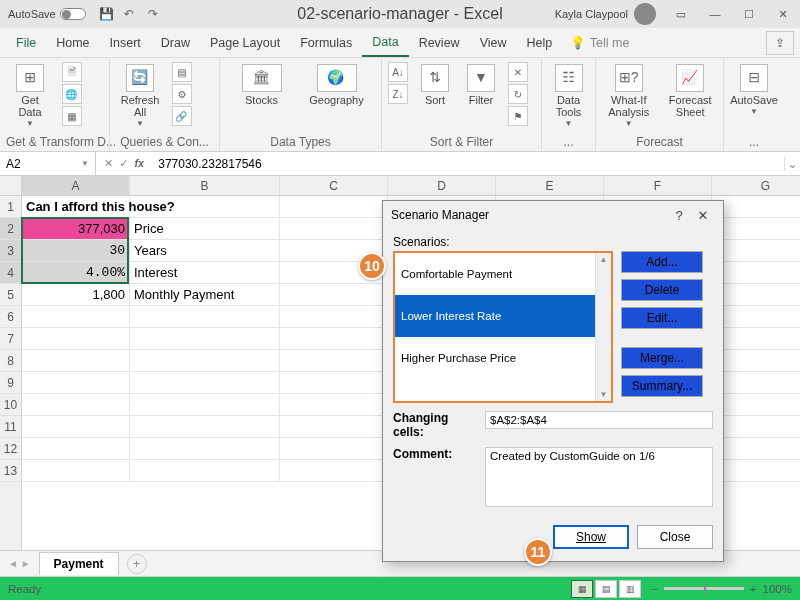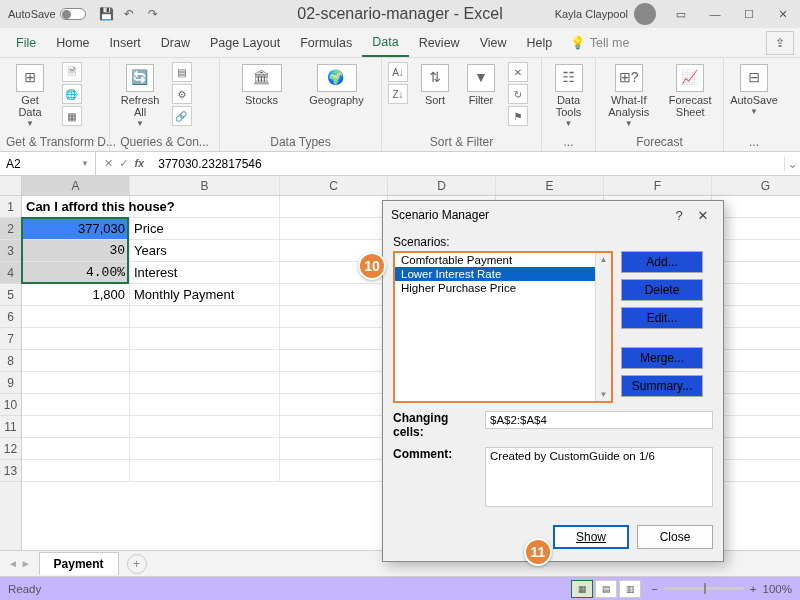--- a/index.html
+++ b/index.html
@@ -56,38 +56,38 @@
 .cell.bold { font-weight: bold; }
 .cell.sel { background: #d6d6d6; font-family: Liberation Mono, monospace; }
 .selection-border { position: absolute; border: 2px solid #217346; pointer-events: none; }
 .cell.colb { width: 150px; }
 
 .sheettabs { height: 26px; background: #f3f3f3; border-top: 1px solid #d0d0d0; display: flex; align-items: center; font-size: 12px; }
 .tabnav { display: flex; gap: 4px; padding: 0 8px; color: #aaa; font-size: 10px; }
 .sheettab { padding: 4px 14px; background: #fff; border: 1px solid #ccc; border-bottom: none; font-weight: bold; }
 .addsheet { width: 20px; height: 20px; border: 1px solid #ccc; border-radius: 50%; text-align: center; line-height: 18px; margin-left: 8px; color: #888; }
 
-.statusbar { height: 24px; background: #c4b5fd; border-top: 1px solid #d0d0d0; display: flex; align-items: center; font-size: 11.5px; color: #555; padding: 0 8px; }
+.statusbar { height: 24px; background: #22c55e; border-top: 1px solid #d0d0d0; display: flex; align-items: center; font-size: 11.5px; color: #555; padding: 0 8px; }
 .statusbar .spacer { flex: 1; }
 .viewbtns { display: flex; gap: 2px; margin-right: 10px; }
 .viewbtn { width: 22px; height: 18px; border: 1px solid #ccc; background: #fff; font-size:9px; display:flex; align-items:center; justify-content:center; }
 .viewbtn.active { background: #dcead4; border-color: #217346; }
 .zoom { display: flex; align-items: center; gap: 6px; }
 .zoom-slider { width: 80px; height: 3px; background: #ccc; position: relative; }
 .zoom-slider::before { content: ""; position: absolute; left: 50%; top: -4px; width: 2px; height: 11px; background: #888; }
 
 .dialog { position: absolute; left: 382px; top: 200px; width: 342px; background: #f0f0f0; border: 1px solid #888; box-shadow: 4px 4px 12px rgba(0,0,0,0.25); font-size: 12px; }
 .dialog-title { height: 28px; display: flex; align-items: center; padding: 0 8px; font-size: 12px; }
 .dialog-title .spacer { flex: 1; }
 .dialog-title .hbtn { width: 24px; text-align: center; font-size: 13px; color: #444; cursor: pointer; }
 .dialog-body { padding: 4px 10px 10px 10px; }
 .dlg-label { margin: 2px 0; }
 .scenario-box { display: flex; gap: 8px; }
 .listbox { width: 220px; height: 152px; background: #fff; border: 2px solid #e8833a; position: relative; }
-.listitem { padding: 1px 6px; font-size: 11.5px; }
+.listitem { padding: 15px 6px; font-size: 11.5px; }
 .listitem.selected { background: #0a64c8; color: #fff; }
 .list-scroll { position: absolute; right: 0; top: 0; bottom: 0; width: 16px; background: #f0f0f0; border-left: 1px solid #ddd; display:flex; flex-direction:column; justify-content:space-between; align-items:center; font-size:8px; color:#888; padding:2px 0; }
 .dlg-btns { display: flex; flex-direction: column; gap: 6px; }
 .dlg-btn { width: 82px; height: 22px; border: 1px solid #aaa; background: #1d4ed8; font-size: 12px; text-align: center; line-height: 20px; cursor: pointer; }
 .field-row { display: flex; align-items: flex-start; margin-top: 8px; gap: 4px; }
 .field-label { width: 88px; font-weight: bold; }
 .field-val { flex: 1; background: #fff; border: 1px solid #ccc; padding: 2px 4px; min-height: 18px; font-size: 11.5px; }
 .comment-box { height: 60px; }
 .dlg-footer { display: flex; justify-content: flex-end; gap: 8px; padding: 8px 10px 12px 10px; position:relative; }
 .dlg-fbtn { width: 76px; height: 24px; border: 1px solid #aaa; background: #fdfdfd; text-align: center; line-height: 22px; cursor: pointer; }
@@ -295,21 +295,21 @@
       <div class="row">
         <div class="cell bold" style="overflow:visible">Can I afford this house?</div>
         <div class="cell colb"></div>
         <div class="cell"></div>
           <div class="cell"></div>
           <div class="cell"></div>
           <div class="cell"></div>
           <div class="cell"></div>
       </div>
       <div class="row">
-        <div class="cell r" style="background:#3b82f6">377,030</div>
+        <div class="cell r" style="background:#ec4899">377,030</div>
         <div class="cell colb">Price</div>
         <div class="cell"></div>
           <div class="cell"></div>
           <div class="cell"></div>
           <div class="cell"></div>
           <div class="cell"></div>
       </div>
       <div class="row">
         <div class="cell r sel">30</div>
         <div class="cell colb">Years</div>

